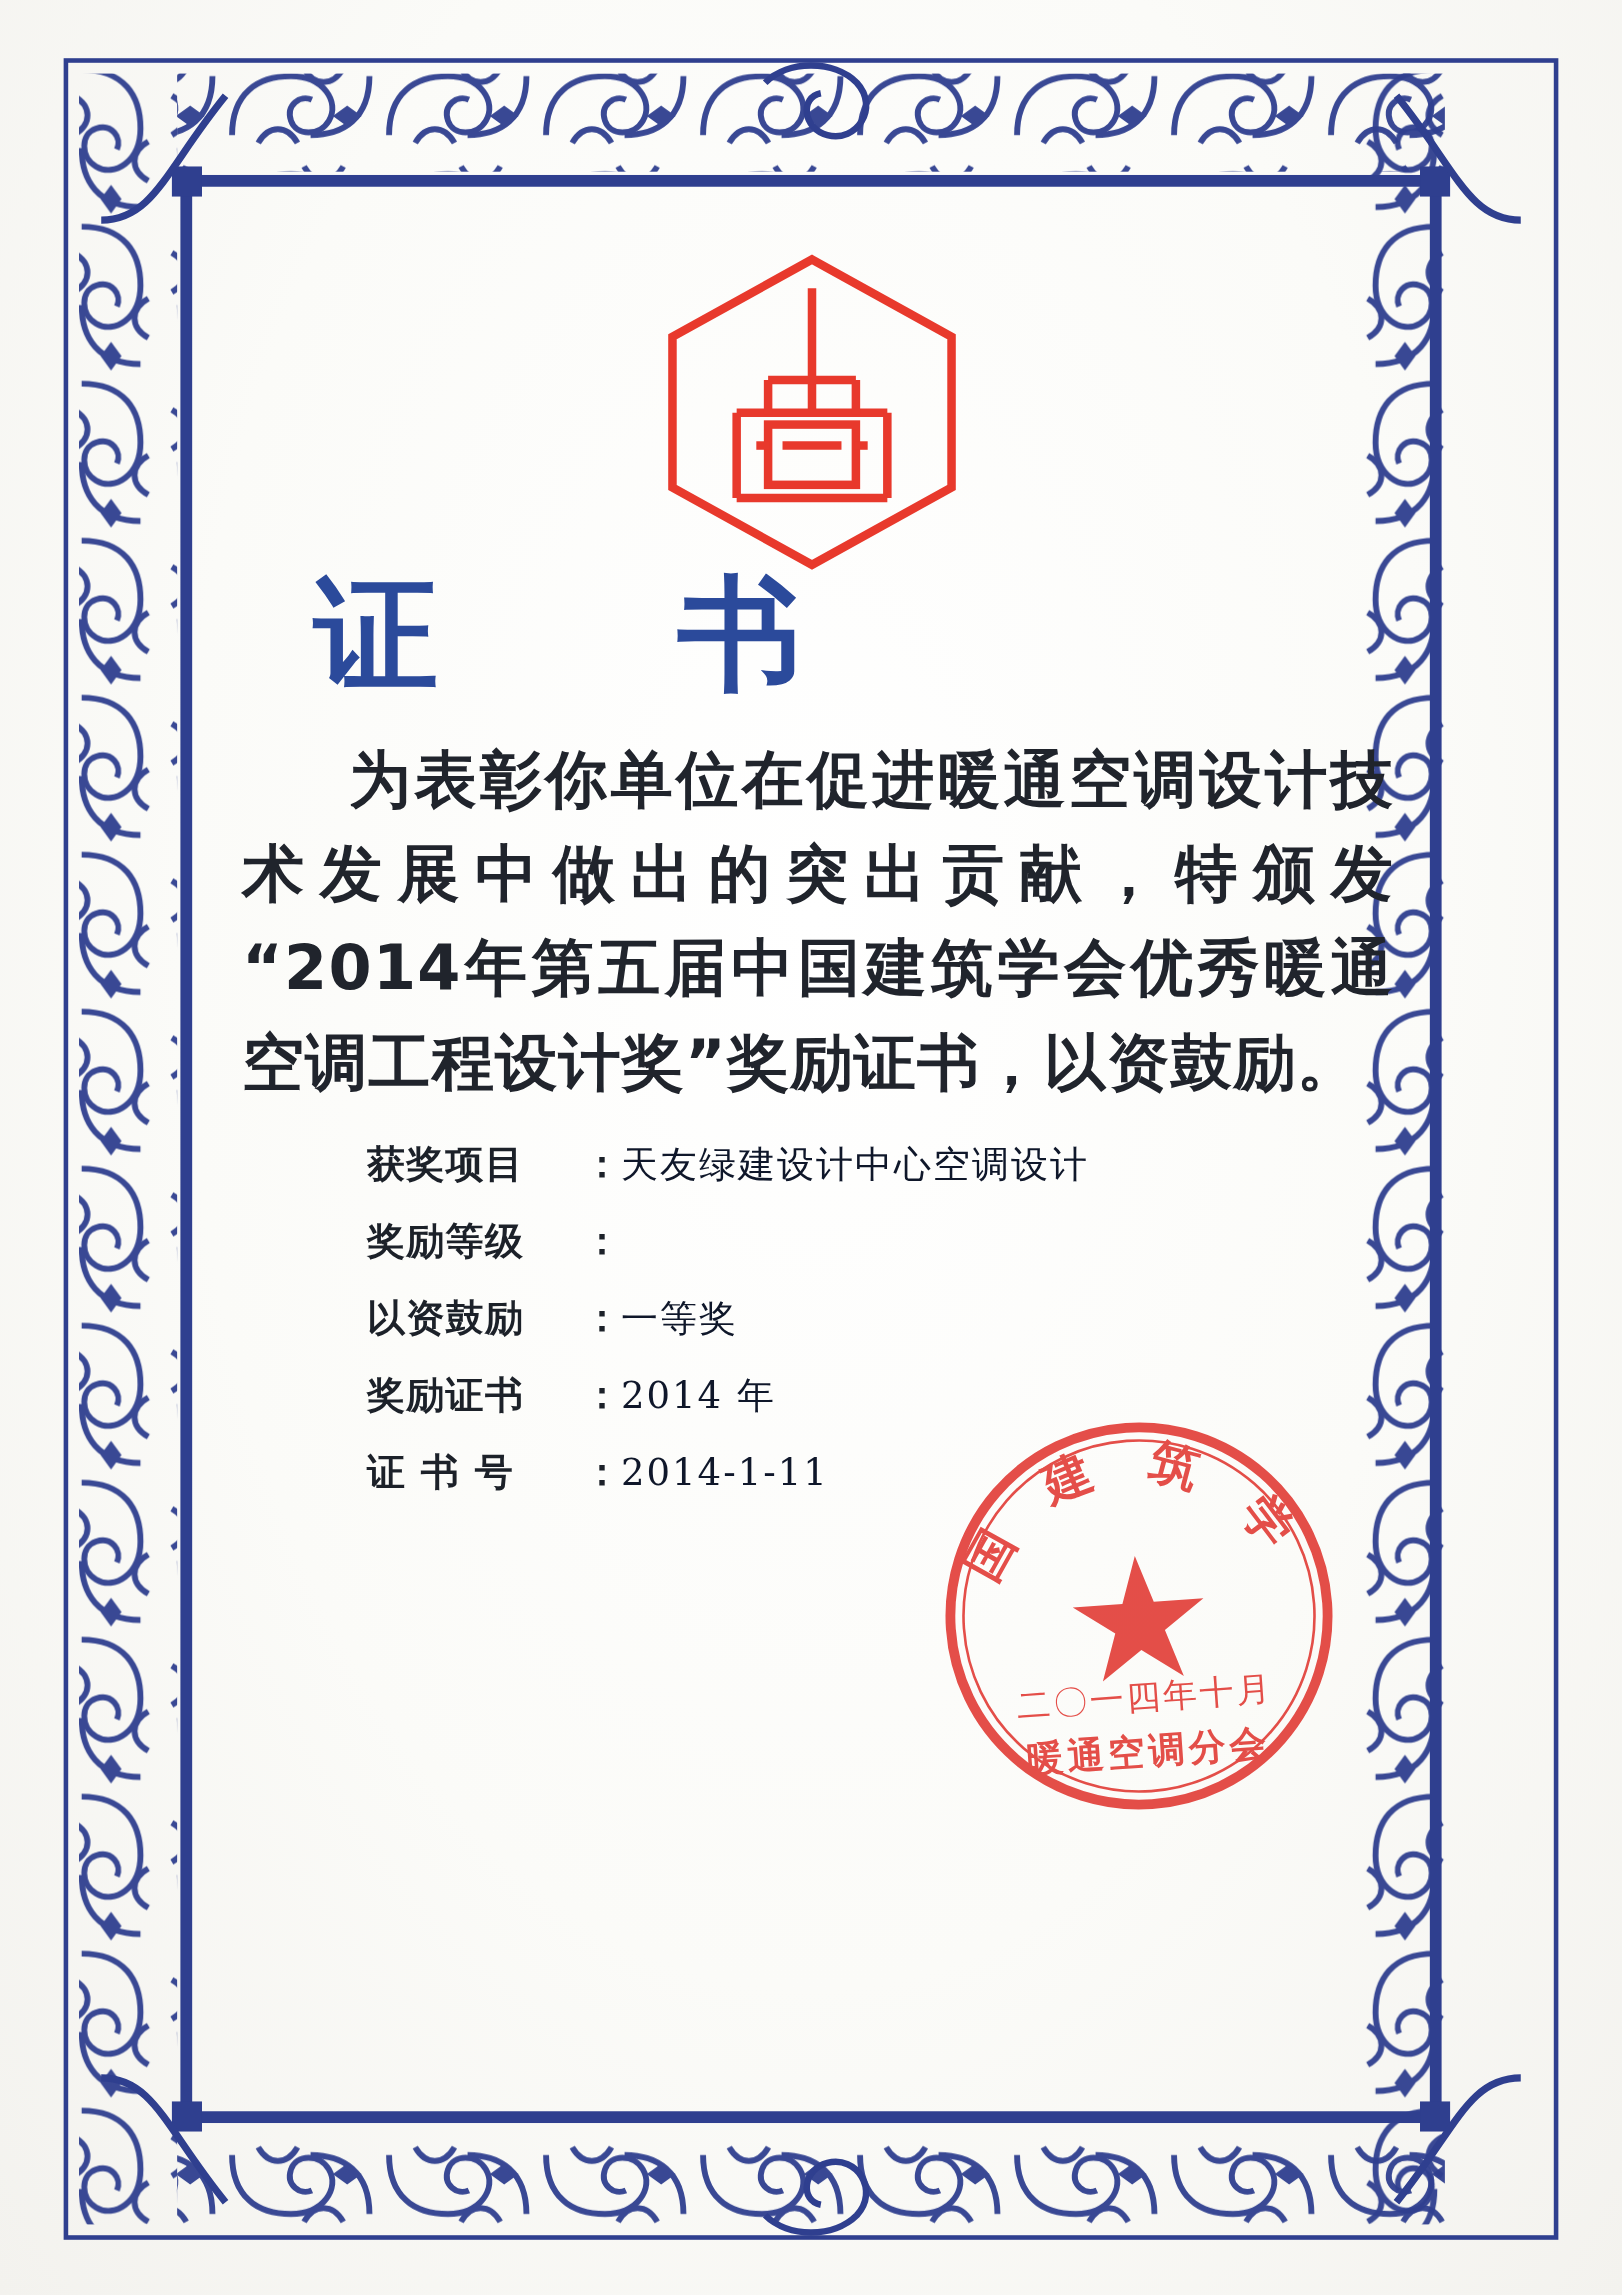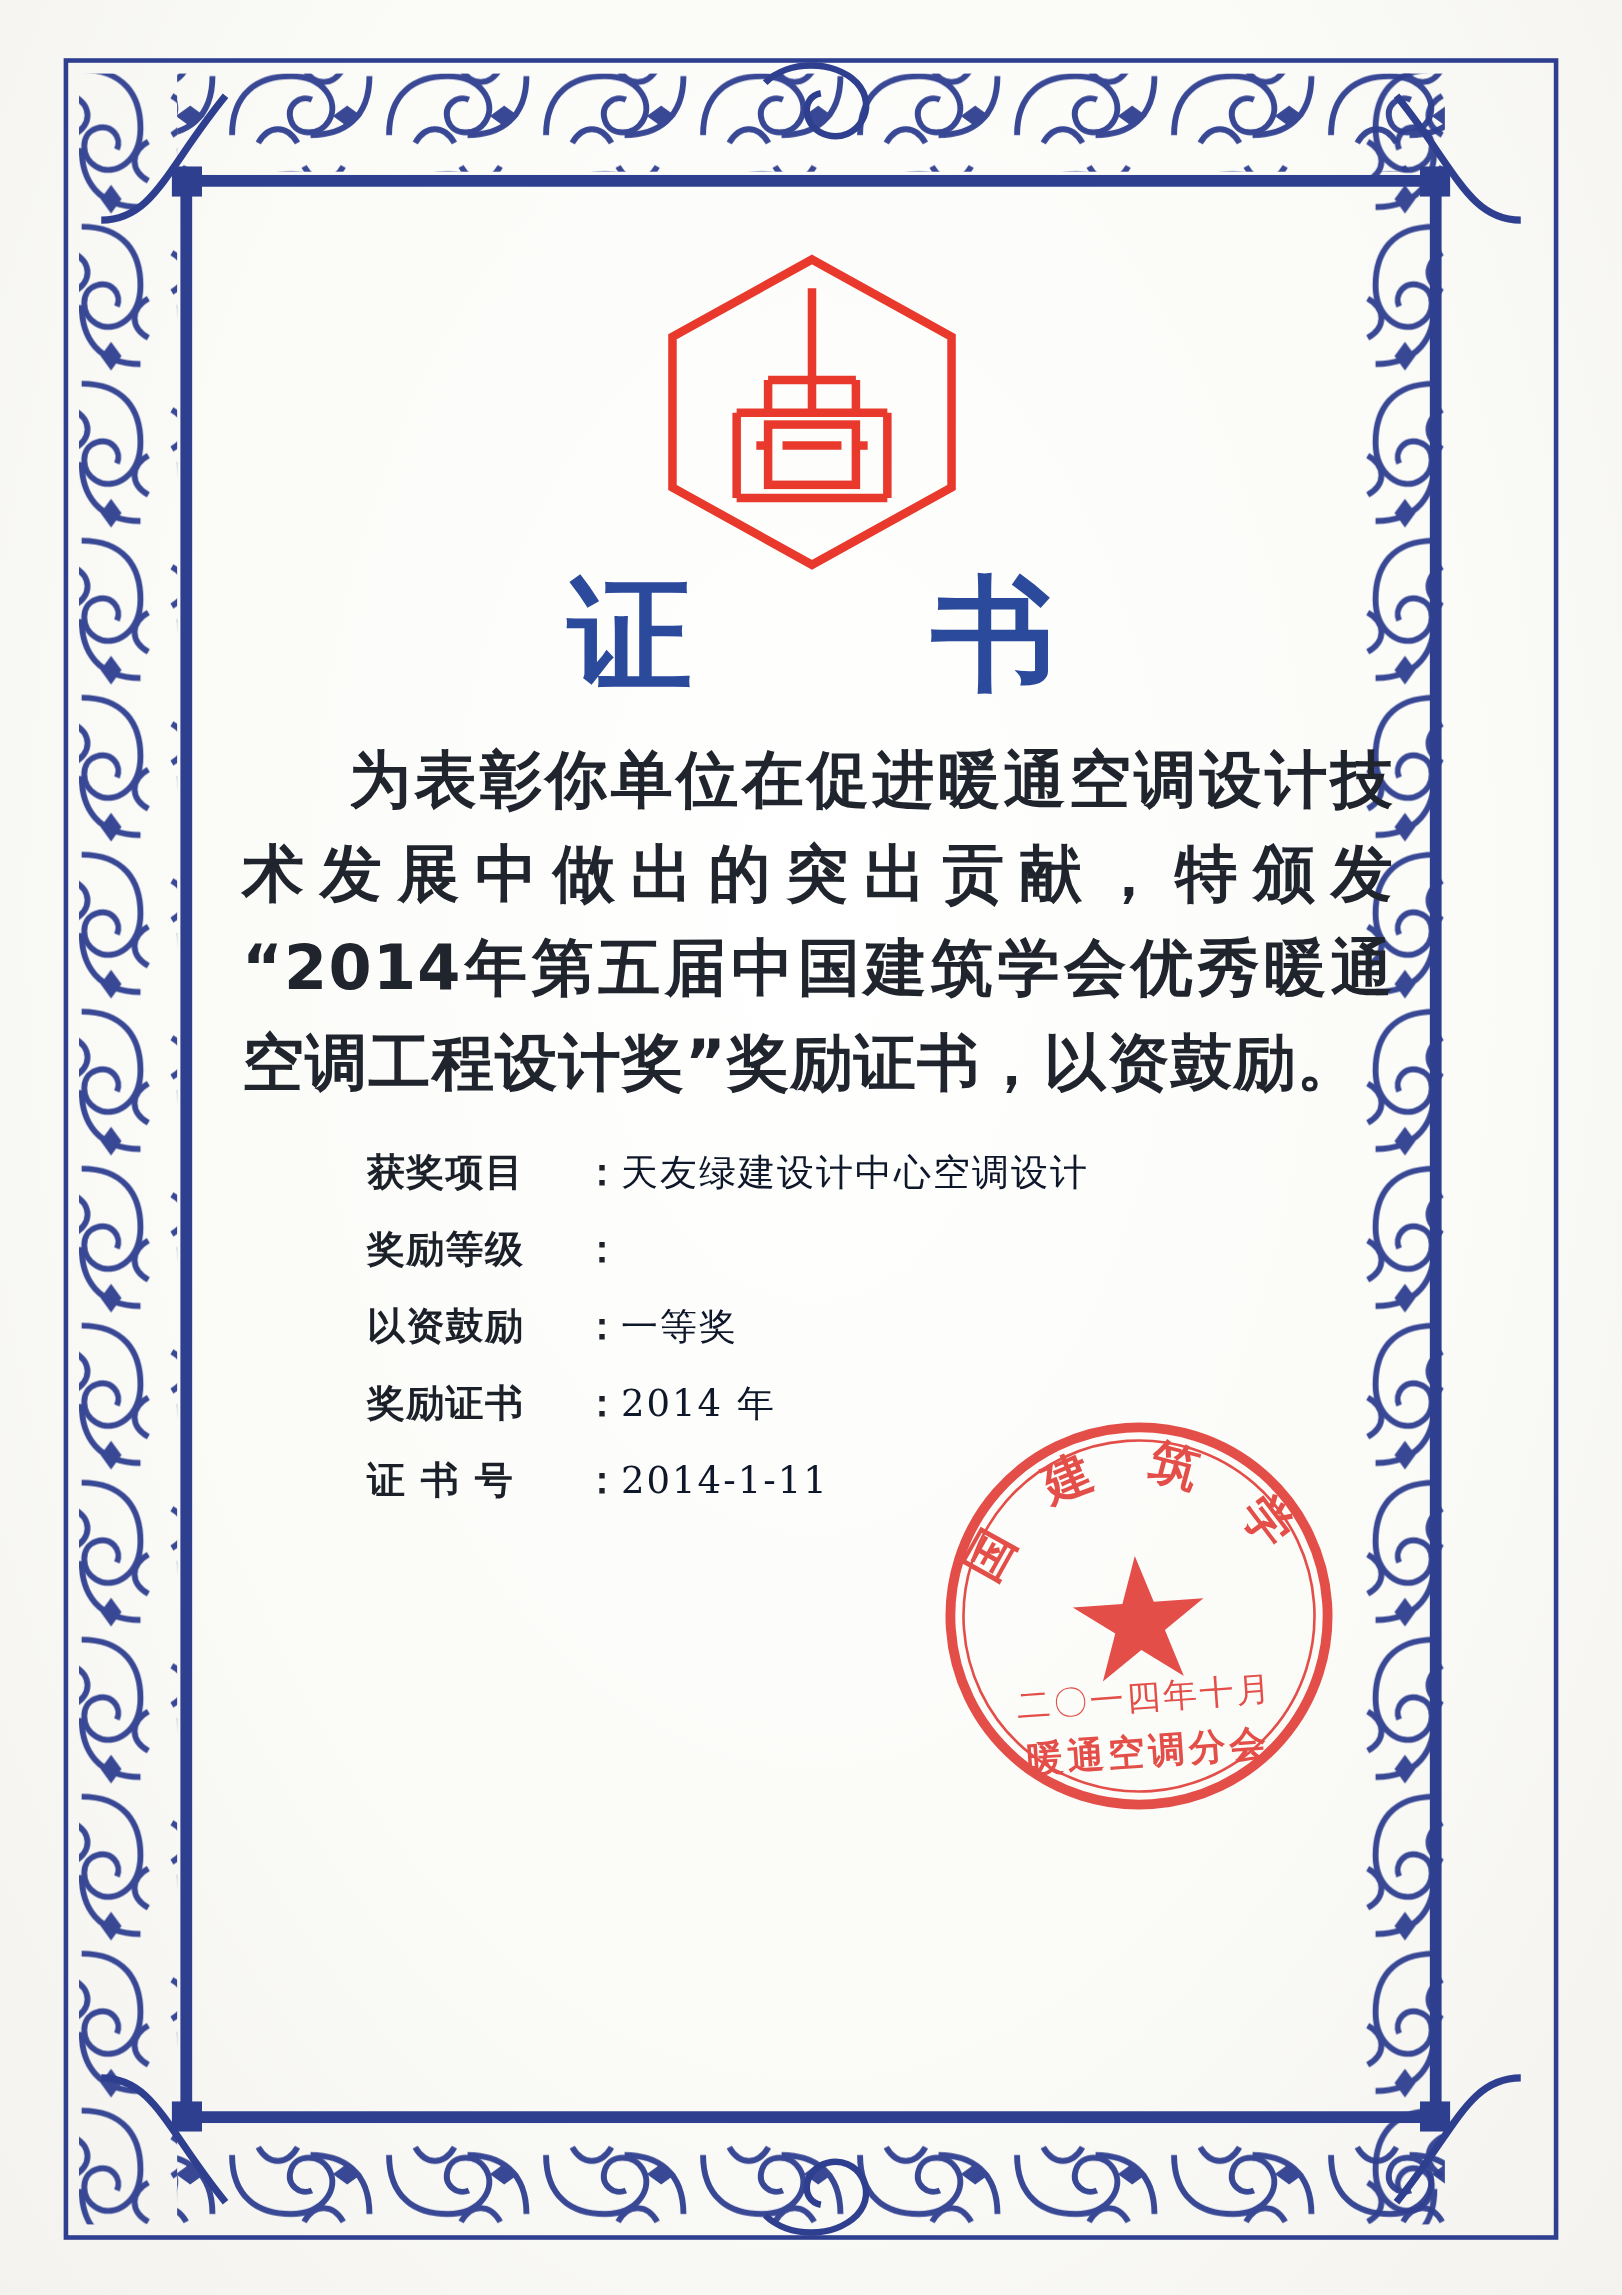--- a/index.html
+++ b/index.html
@@ -57,21 +57,20 @@
     height: 321px;
   }
   .emblem svg { display: block; width: 100%; height: 100%; }
 
   
   .cert-title {
     position: absolute;
     top: 353px;
     left: 0;
     width: 100%;
-    text-align: center;
     color: #2b4a9b;
     font-family: "DejaVu Serif", "Liberation Serif", serif;
     font-weight: 700;
     font-size: 124px;
     letter-spacing: 98px;
     text-indent: 98px;
     line-height: 1.05;
   }
 
   
@@ -106,21 +105,20 @@
   .detail-label {
     width: 216px;
     flex: 0 0 216px;
     color: #1c2129;
     font-family: "DejaVu Sans", "Liberation Sans", sans-serif;
     font-weight: 700;
     font-size: 38px;
     letter-spacing: 1.3px;
     display: flex;
     justify-content: space-between;
-    margin-top: 8px;
   }
   .detail-sep {
     flex: 0 0 22px;
     color: #1c2129;
     font-weight: 700;
     font-size: 38px;
     text-align: center;
   }
   .detail-value {
     color: #0f172a;

